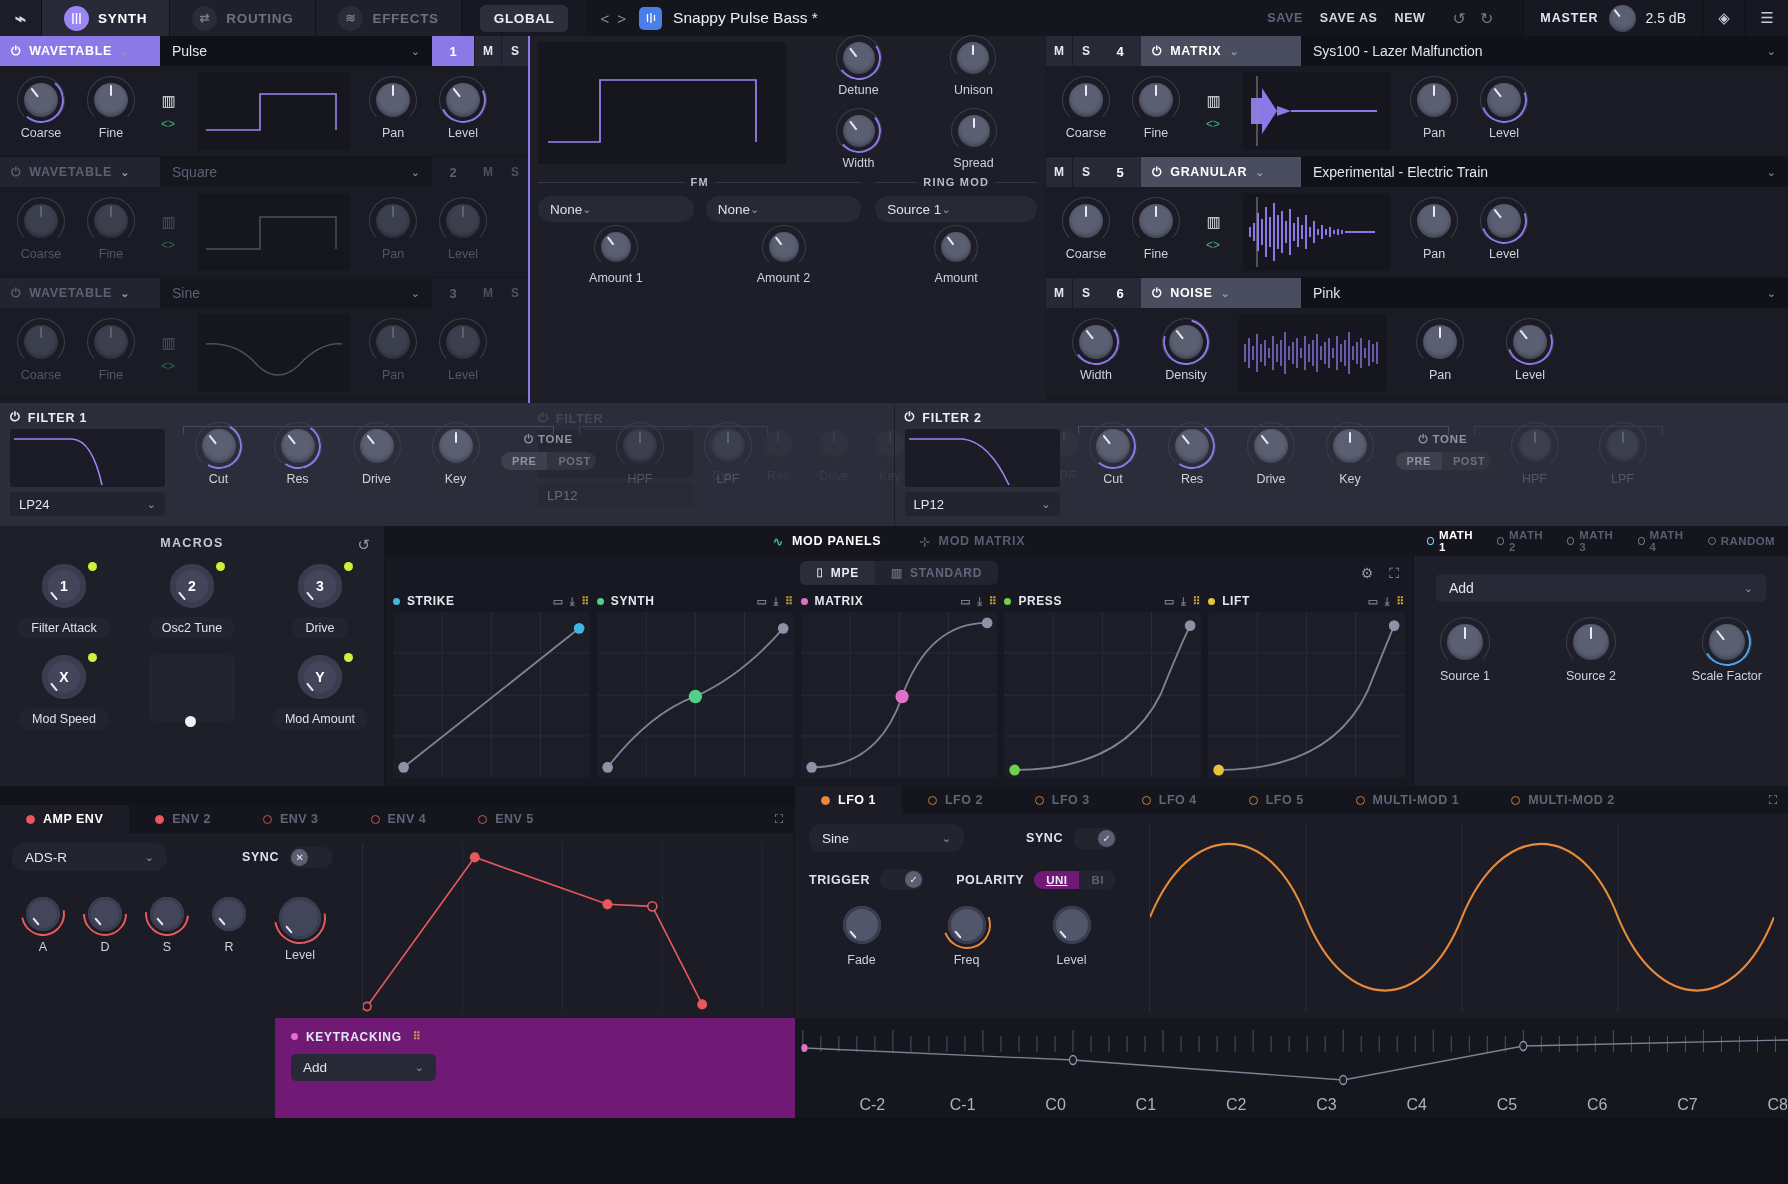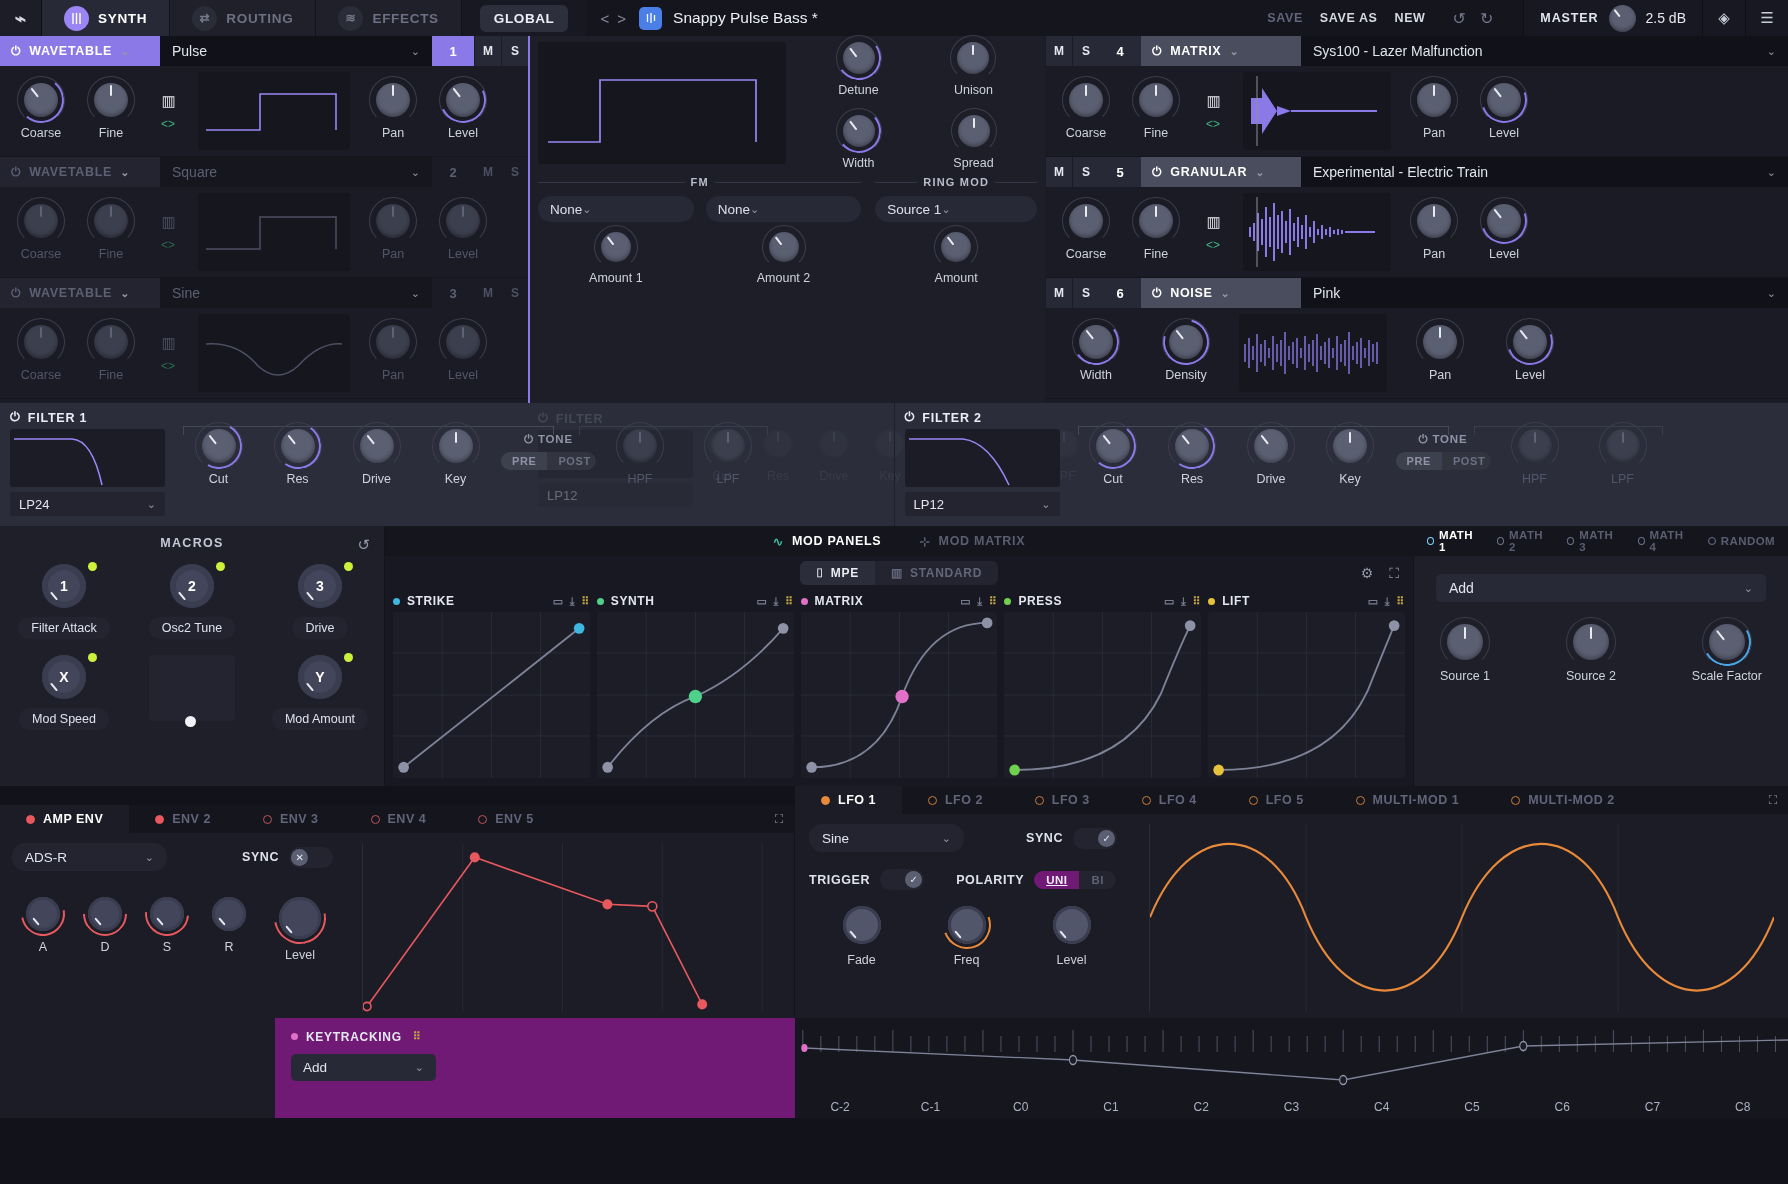--- a/index.html
+++ b/index.html
@@ -182,21 +182,21 @@
 
   
   .ktrow { flex:0 0 100px; display:flex; background:#15161e;}
   .kt-pad { width:275px; background:#1b1c25;}
   .kt-left { width:520px; background:#701a75; padding:12px 16px 0 16px;}
   .kt-head { display:flex; align-items:center; gap:8px; font-size:12px; font-weight:bold; letter-spacing:.7px; color:#e4e7f0;}
   .kt-sel { width:145px; height:27px; margin-top:10px; background:#272936; border-radius:5px; display:flex;
     align-items:center; justify-content:space-between; padding:0 12px; font-size:13.5px; color:#e2e5ee;}
   .kt-graph { flex:1; position:relative; background:#15161e;}
   .kt-labels { position:absolute; bottom:4px; left:0; right:0; display:flex; }
-  .kt-labels span { flex:1; text-align:center; font-size:12px; color:#aeb2c1;}
+  .kt-labels span { flex:1; text-align:right; font-size:16px; color:#aeb2c1;}
 
   .sel-caret { color:#9297a8; font-size:11px;}
 </style>
 </head>
 <body>
 
 <div class="app">
 
   <div class="topbar">
     <div class="logo-cell">⌁</div>

